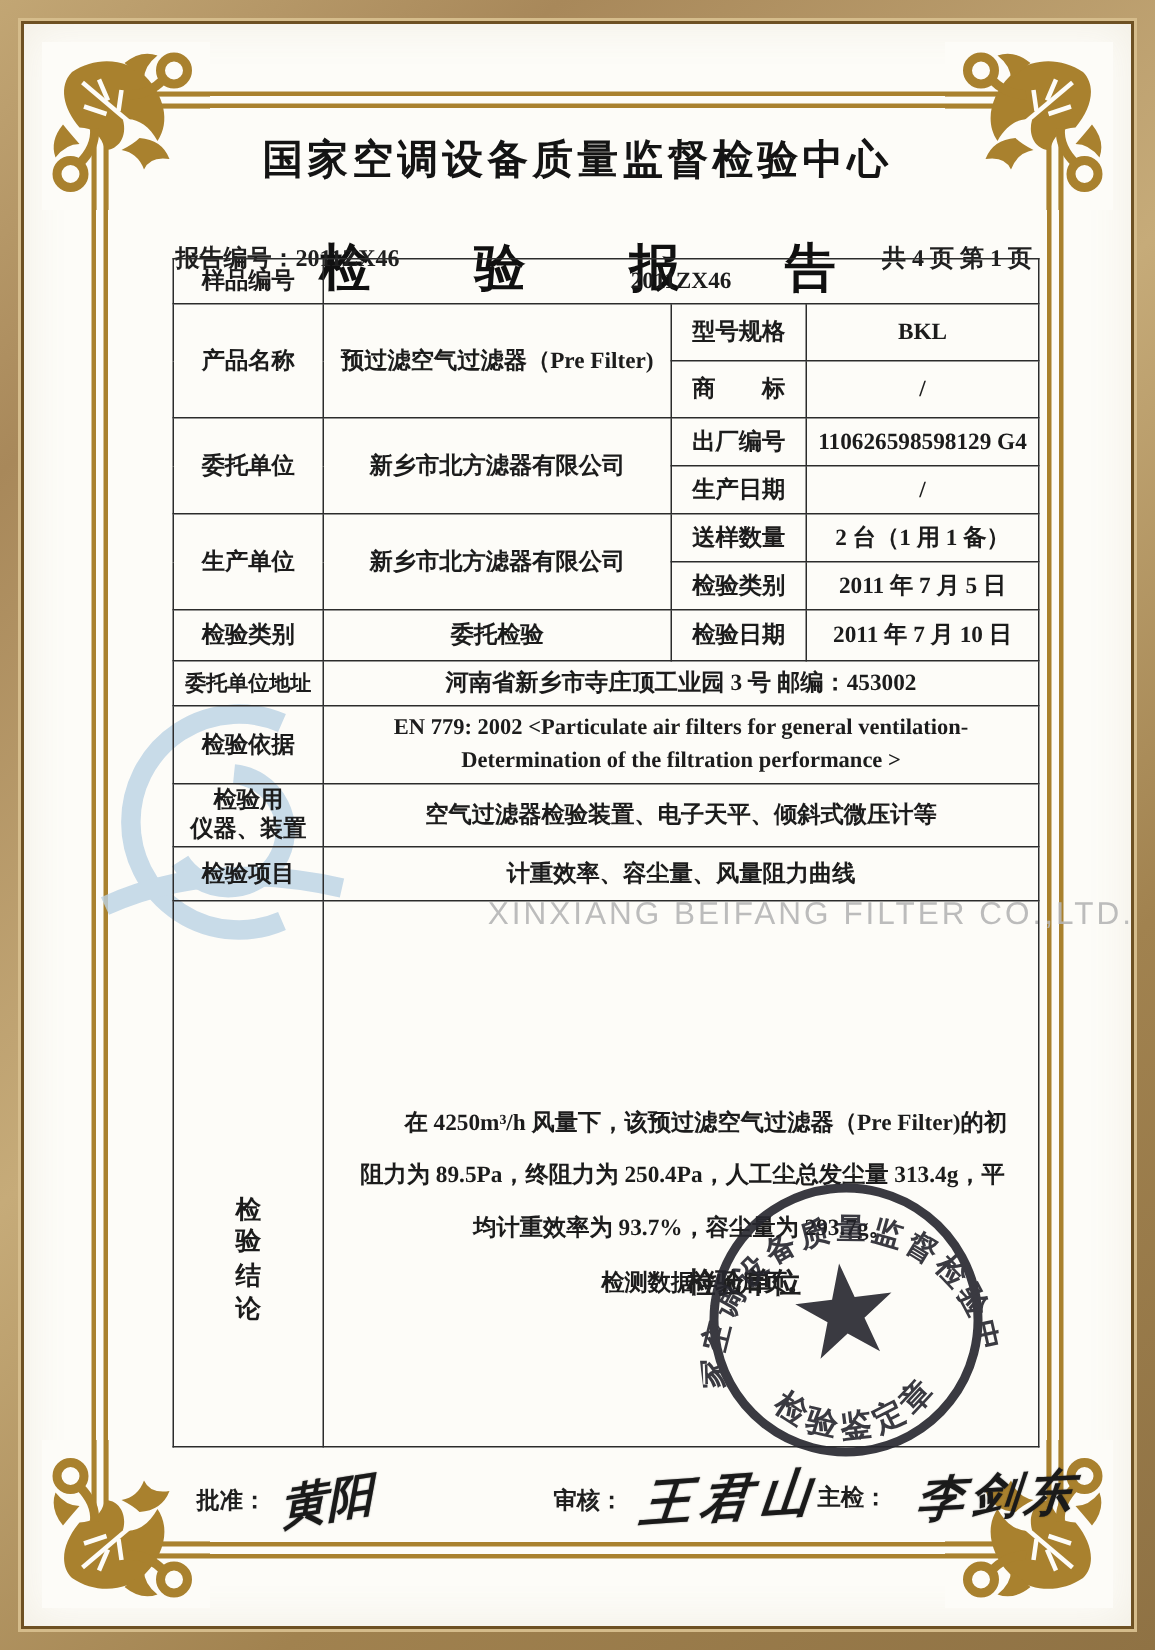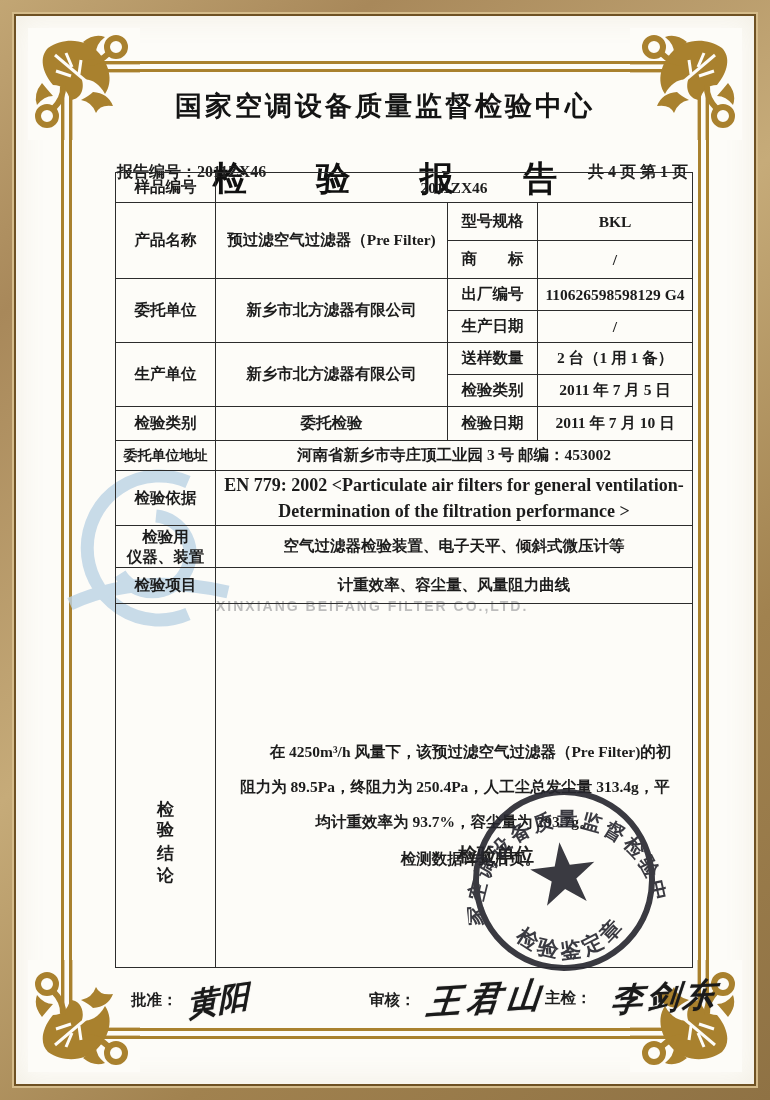--- a/index.html
+++ b/index.html
@@ -29,23 +29,23 @@
   .c-tr{right:12px;top:12px;transform:scaleX(-1);}
   .c-bl{left:12px;bottom:12px;transform:scaleY(-1);}
   .c-br{right:12px;bottom:12px;transform:scale(-1,-1);}
   
   .wm{position:absolute;pointer-events:none;}
   .wm-cn{
     left:186px;top:458px;width:540px;font-family:"Liberation Sans","DejaVu Sans",sans-serif;
     font-size:98px;font-weight:bold;color:#c3c3c3;opacity:.55;letter-spacing:46px;white-space:nowrap;
   }
   .wm-en{
-    left:200px;top:582px;width:540px;text-align:left;
+    left:200px;top:582px;width:540px;text-align:right;
     font-family:"Liberation Sans","DejaVu Sans",sans-serif;
-    font-size:14px;font-weight:bold;color:#b6b6b6;opacity:.9;letter-spacing:2px;white-space:nowrap;
+    font-size:21px;font-weight:normal;color:#b6b6b6;opacity:.9;letter-spacing:2px;white-space:nowrap;
   }
   .wm-logo{left:44px;top:448px;width:170px;height:175px;opacity:.8;}
   
   .org-title{
     position:absolute;left:0;right:0;top:72px;text-align:center;
     font-family:"Liberation Sans","DejaVu Sans",sans-serif;
     font-size:27px;font-weight:bold;letter-spacing:3px;color:#141414;
   }
   .report-title{
     position:absolute;left:30px;right:0;top:116px;text-align:center;
@@ -60,21 +60,21 @@
   table.report{
     border-collapse:collapse;width:577px;table-layout:fixed;
     font-size:15.5px;font-weight:bold;color:#1c1c1c;background:transparent;
   }
   table.report td{
     border:1.6px solid #2c2c2c;text-align:center;vertical-align:middle;
     padding:1px 3px;overflow:hidden;
   }
   td.lab{font-weight:bold;}
   td.val-left{text-align:left;padding-left:14px;}
-  td.en{font-size:18px;line-height:1.45;font-weight:bold;}
+  td.en{font-size:15px;line-height:1.45;font-weight:bold;}
   .two-line{line-height:1.25;}
   
   td.concl{position:relative;vertical-align:top;text-align:left;}
   .concl-text{padding:40px 12px 0 14px;line-height:35px;font-size:15.5px;}
   .concl-text p{margin:0;text-indent:2em;}
   .concl-text p + p{margin-top:2px;}
   .vlabel{
     writing-mode:vertical-rl;letter-spacing:22px;font-size:17px;font-weight:bold;
     margin:0 auto;display:block;height:330px;padding-top:90px;box-sizing:border-box;
   }

